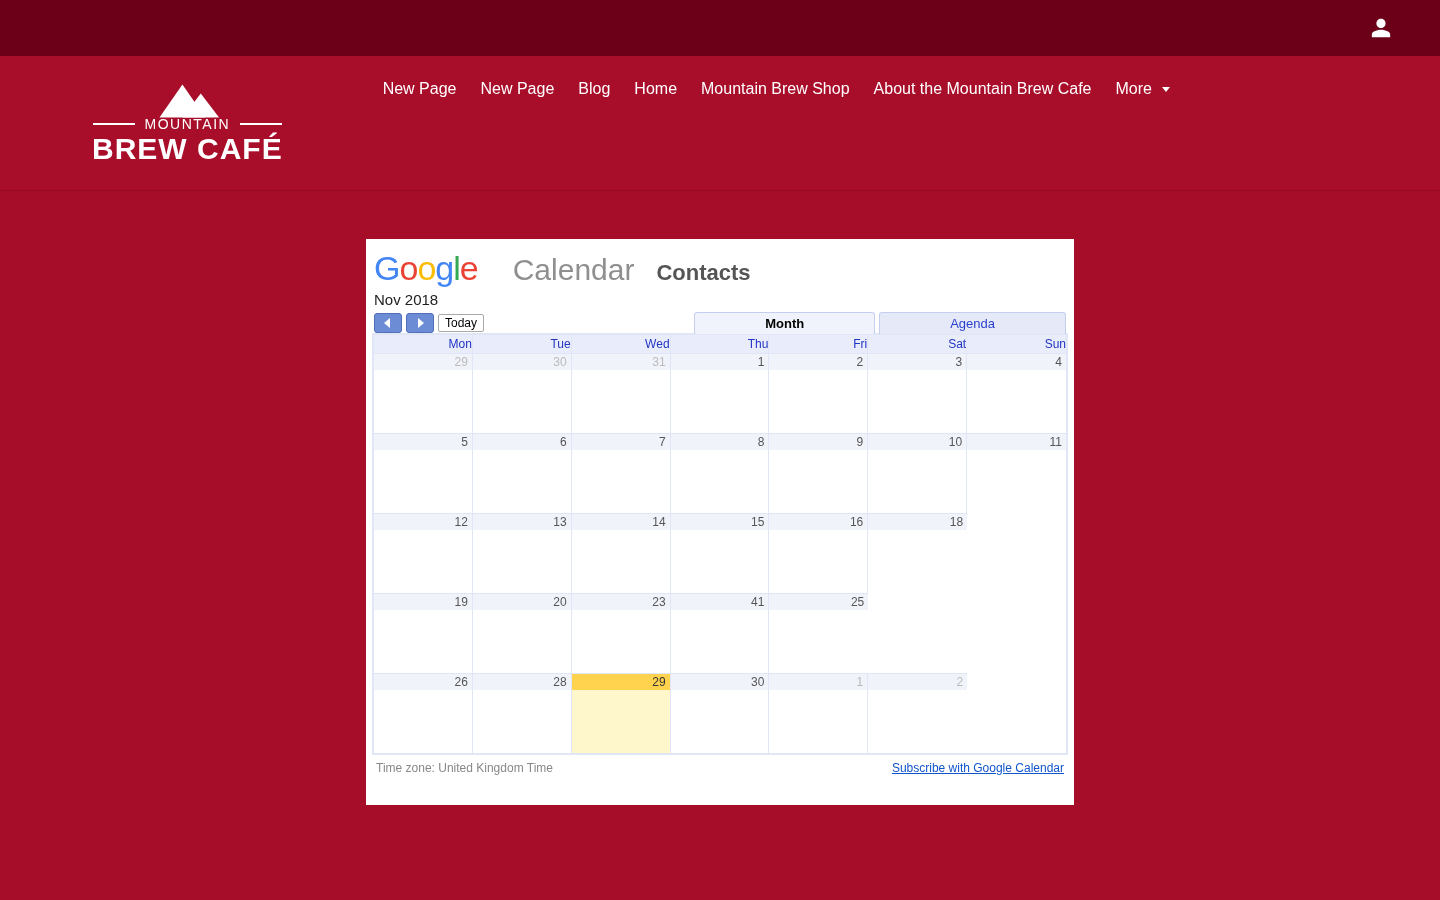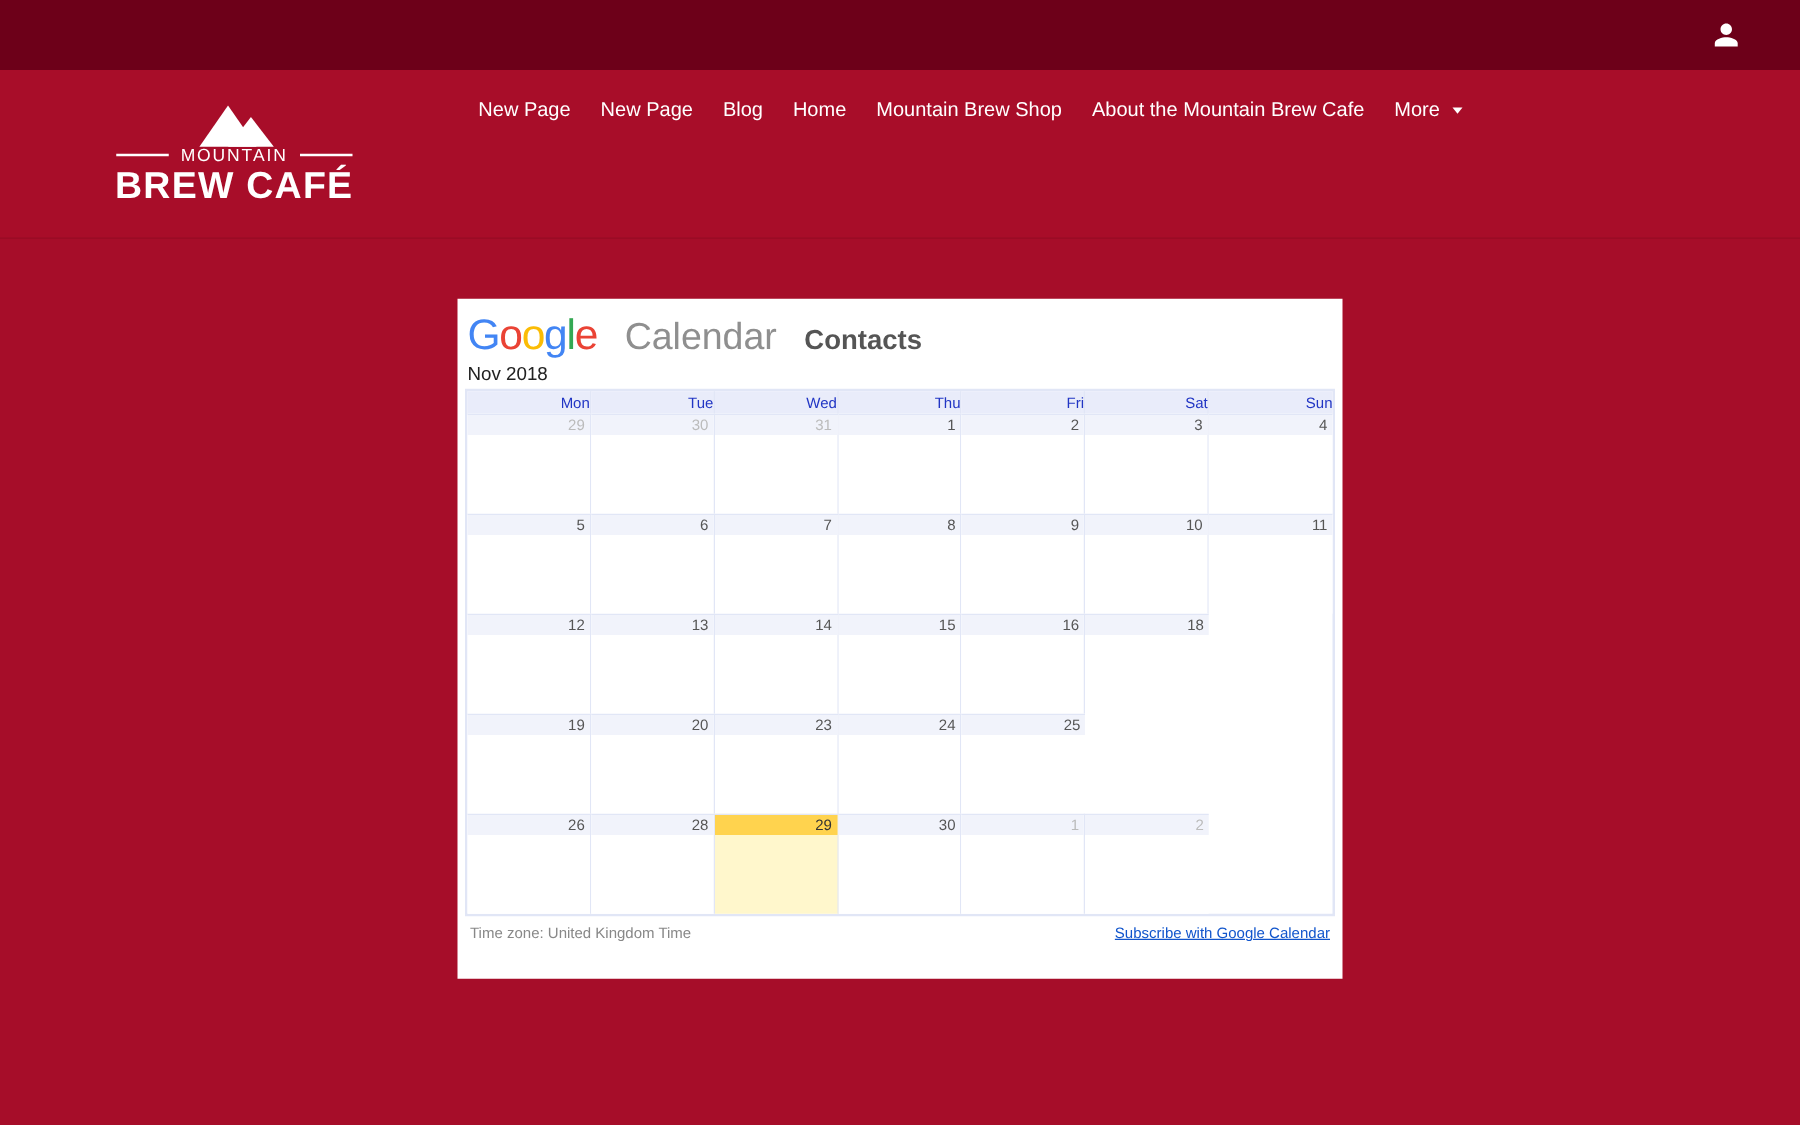--- a/index.html
+++ b/index.html
@@ -99,21 +99,21 @@
     display:flex; align-items: baseline; gap: 22px;
     padding: 4px 2px 2px 2px;
   }
   .google-word { font-size: 34px; font-weight: 500; letter-spacing: -1px; }
   .google-word span.g1{color:#4285f4}
   .google-word span.o1{color:#ea4335}
   .google-word span.o2{color:#fbbc05}
   .google-word span.g2{color:#4285f4}
   .google-word span.l {color:#34a853}
   .google-word span.e {color:#ea4335}
-  .calendar-word { font-size: 30px; color:#8f8f8f; font-weight: 400; }
+  .calendar-word { font-size: 30px; color:#8f8f8f; font-weight: 400; margin-left: 13px; }
   .contacts-word { font-size: 22px; color:#555; font-weight: 600; }
 
   .month-label { font-size: 15px; margin: 1px 2px 4px 2px; color:#222; }
 
   .cal-controls {
     display:flex; align-items:center; gap:4px;
     padding: 0 2px; position:relative;
   }
   .nav-btn {
     width: 28px; height: 20px;
@@ -233,20 +233,38 @@
     <div class="gcal-header">
       <span class="google-word">
         <span class="g1">G</span><span class="o1">o</span><span class="o2">o</span><span class="g2">g</span><span class="l">l</span><span class="e">e</span>
       </span>
       <span class="calendar-word">Calendar</span>
       <span class="contacts-word">Contacts</span>
     </div>
 
     <div class="month-label">Nov 2018</div>
 
+    <div class="cal-controls">
+      <div class="nav-btn">
+        <svg viewBox="0 0 8 10">
+            <polygon points="6,0 0,5 6,10"></polygon>
+          </svg>
+      </div>
+      <div class="nav-btn">
+        <svg viewBox="0 0 8 10">
+            <polygon points="2,0 8,5 2,10"></polygon>
+          </svg>
+      </div>
+      <button class="today-btn">Today</button>
+
+      <div class="view-tabs">
+        <div class="view-tab active">Month</div>
+        <div class="view-tab">Agenda</div>
+      </div>
+    </div>
 
     <div class="cal-grid">
       <div class="dow-row">
         <div class="dow-cell">Mon</div>
         <div class="dow-cell">Tue</div>
         <div class="dow-cell">Wed</div>
         <div class="dow-cell">Thu</div>
         <div class="dow-cell">Fri</div>
         <div class="dow-cell">Sat</div>
         <div class="dow-cell">Sun</div>
@@ -322,21 +340,21 @@
             <div class="day-cell">
               <div class="day-num-band">19</div>
             </div>
             <div class="day-cell">
               <div class="day-num-band">20</div>
             </div>
             <div class="day-cell">
               <div class="day-num-band">23</div>
             </div>
             <div class="day-cell">
-              <div class="day-num-band">24</div>
+              <div class="day-num-band">41</div>
             </div>
             <div class="day-cell">
               <div class="day-num-band">25</div>
             </div>
           </div>
           <div class="week-row">
             <div class="day-cell">
               <div class="day-num-band">26</div>
             </div>
             <div class="day-cell">

